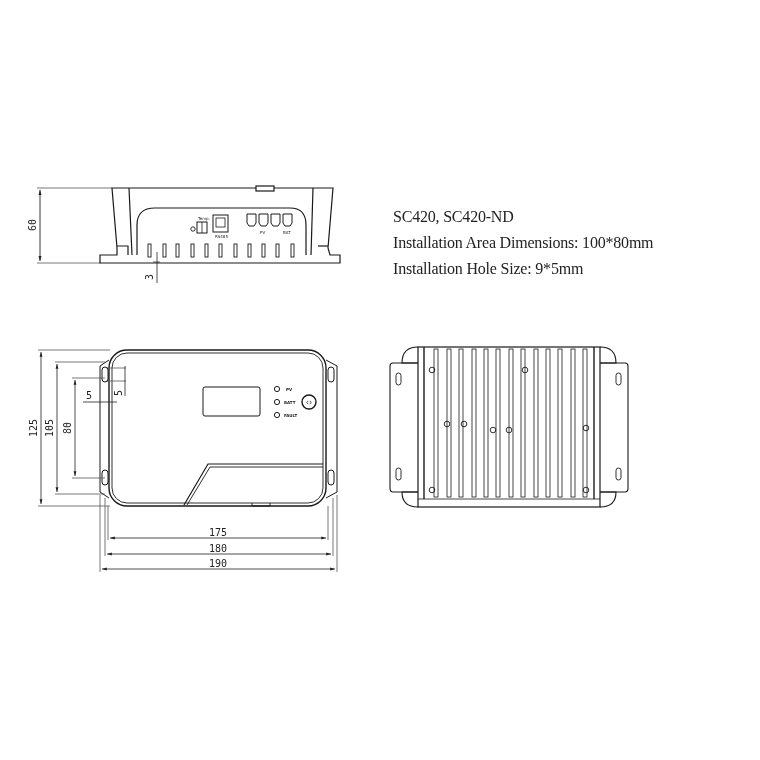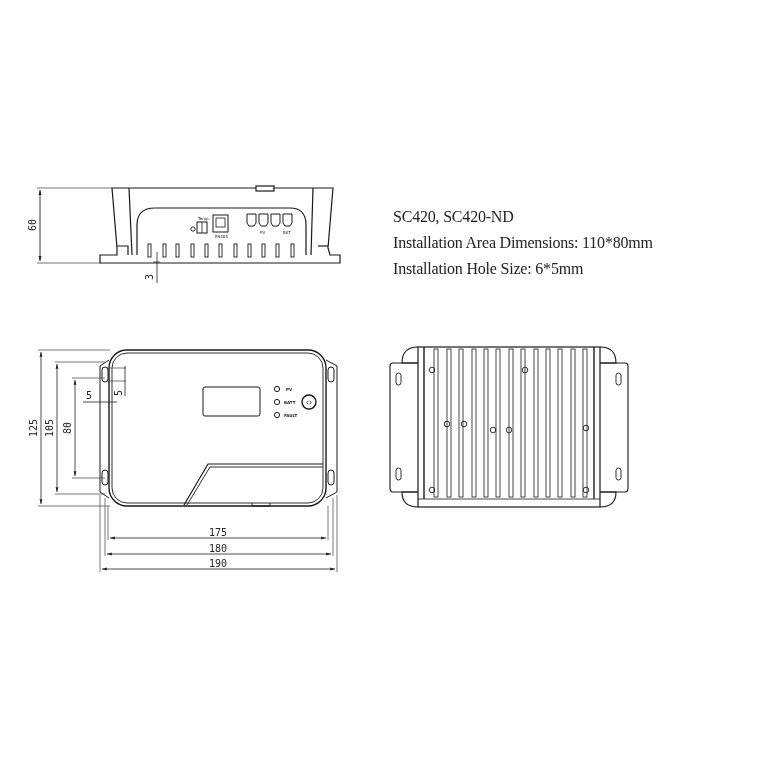--- a/index.html
+++ b/index.html
@@ -7,22 +7,22 @@
   .spec { position:absolute; left:393px; top:188px; color:#222; font-family:Liberation Serif, serif; font-size:16px; line-height:26px; letter-spacing:-0.2px;margin-top:16px; }
   .spec div { white-space:nowrap; }
   svg { position:absolute; left:0; top:0; }
   .dim { font-family:"DejaVu Sans Mono", monospace; font-size:10px; fill:#222; }
 </style>
 </head>
 <body>
 
 <div class="spec">
   <div>SC420, SC420-ND</div>
-  <div>Installation Area Dimensions: 110*80mm</div>
-  <div>Installation Hole Size: 6*5mm</div>
+  <div>Installation Area Dimensions: 100*80mm</div>
+  <div>Installation Hole Size: 9*5mm</div>
 </div>
 
 <svg width="760" height="760" viewBox="0 0 760 760">
   <defs>
     <marker id="arr" viewBox="0 0 10 10" refX="10" refY="5" markerWidth="6" markerHeight="6" orient="auto-start-reverse">
       <path d="M0,2 L10,5 L0,8 z" fill="#222"></path>
     </marker>
   </defs>
 
   <g fill="none" stroke="#1a1a1a" stroke-width="1.2">

